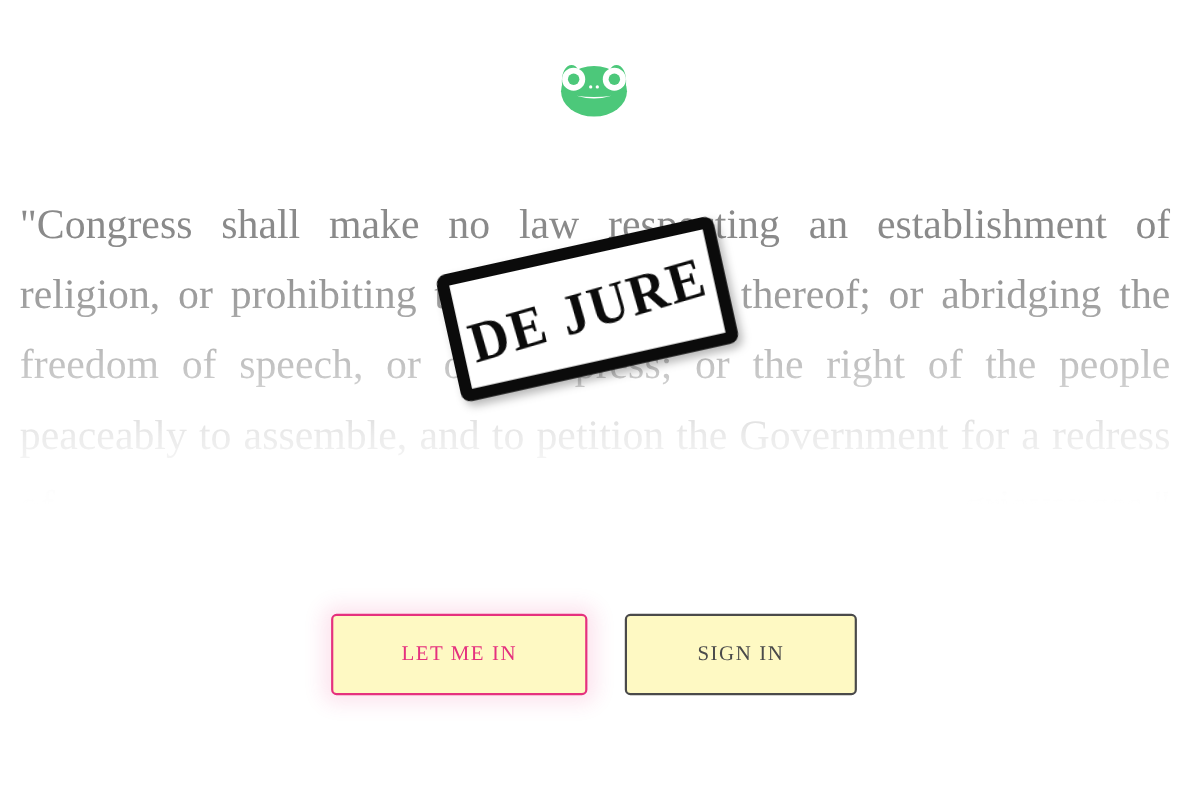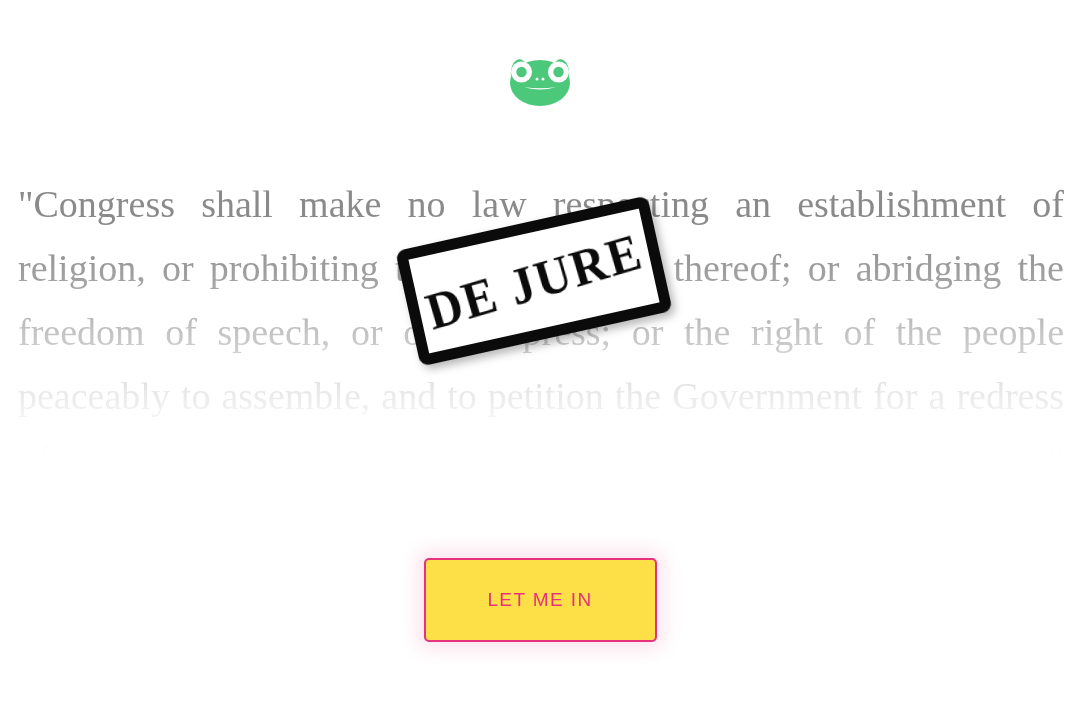--- a/index.html
+++ b/index.html
@@ -102,28 +102,28 @@
     position: absolute;
     top: 558px;
     left: 0;
     width: 1080px;
     display: flex;
     justify-content: center;
     align-items: flex-start;
     gap: 34px;
   }
   .btn {
-    height: 84px;
-    background: #fde047;
+    height: 74px;
+    background: #fef9c3;
     border-radius: 5px;
     display: flex;
     align-items: center;
     justify-content: center;
     cursor: pointer;
-    font-family: Liberation Sans, sans-serif;
+    font-family: Liberation Serif, serif;
     letter-spacing: 1.4px;
     font-size: 19px;
   }
   .btn-primary {
     width: 233px;
     border: 2.5px solid #e5317e;
     color: #e5317e;
     box-shadow: 0 0 18px 7px rgba(229,49,126,0.13);
   }
   .btn-secondary {
@@ -165,15 +165,18 @@
   </div>
 
   <div class="stamp">
     <span class="stamp-label">DE JURE</span>
   </div>
 
   <div class="button-row">
     <button class="btn btn-primary">
       <span>LET ME IN</span>
     </button>
+    <button class="btn btn-secondary">
+      <span>SIGN IN</span>
+    </button>
   </div>
 
 </div>
 
 </body></html>

